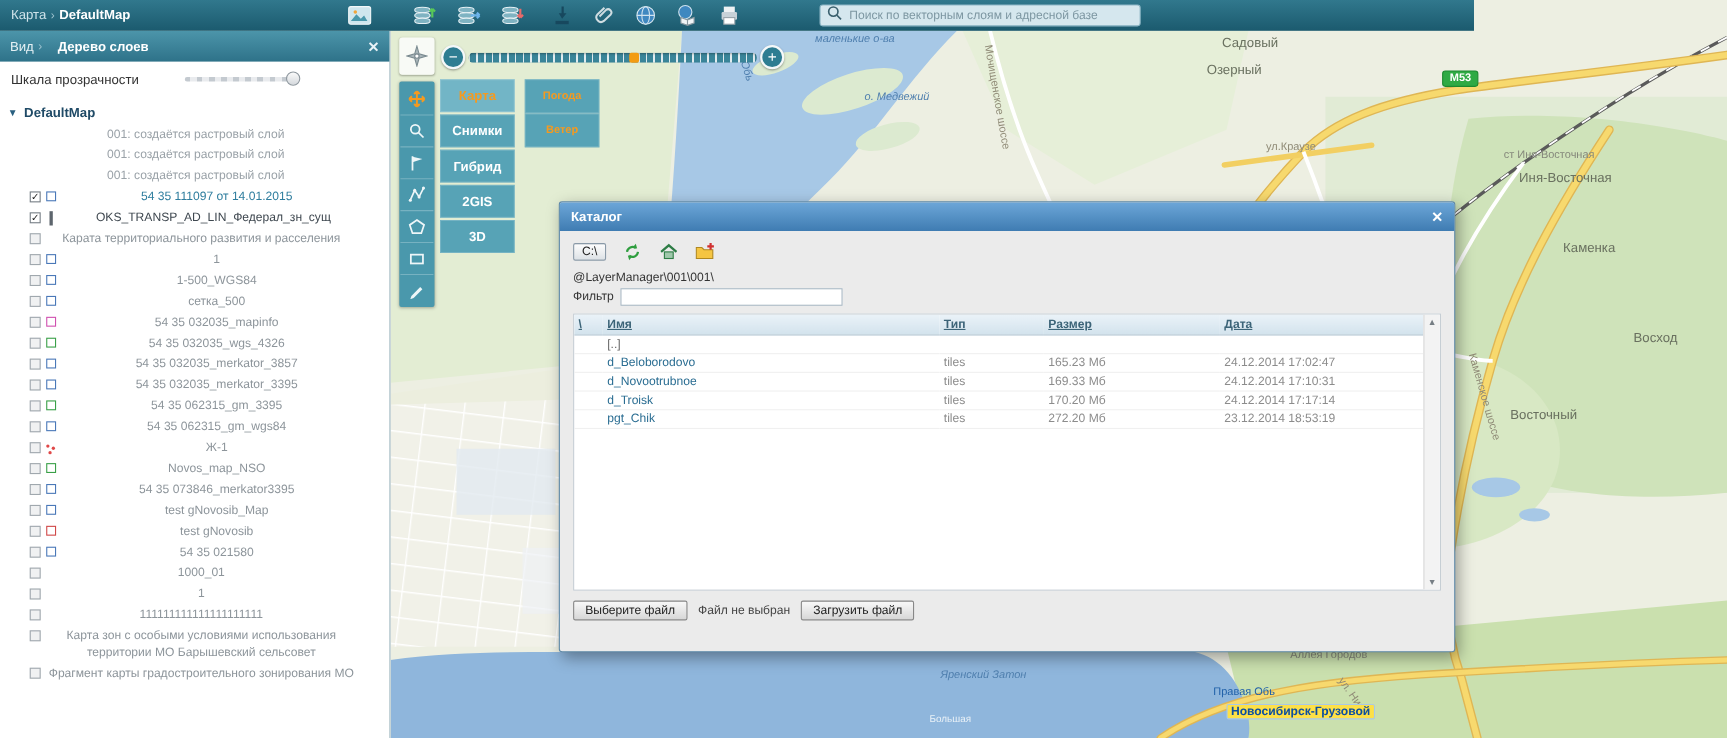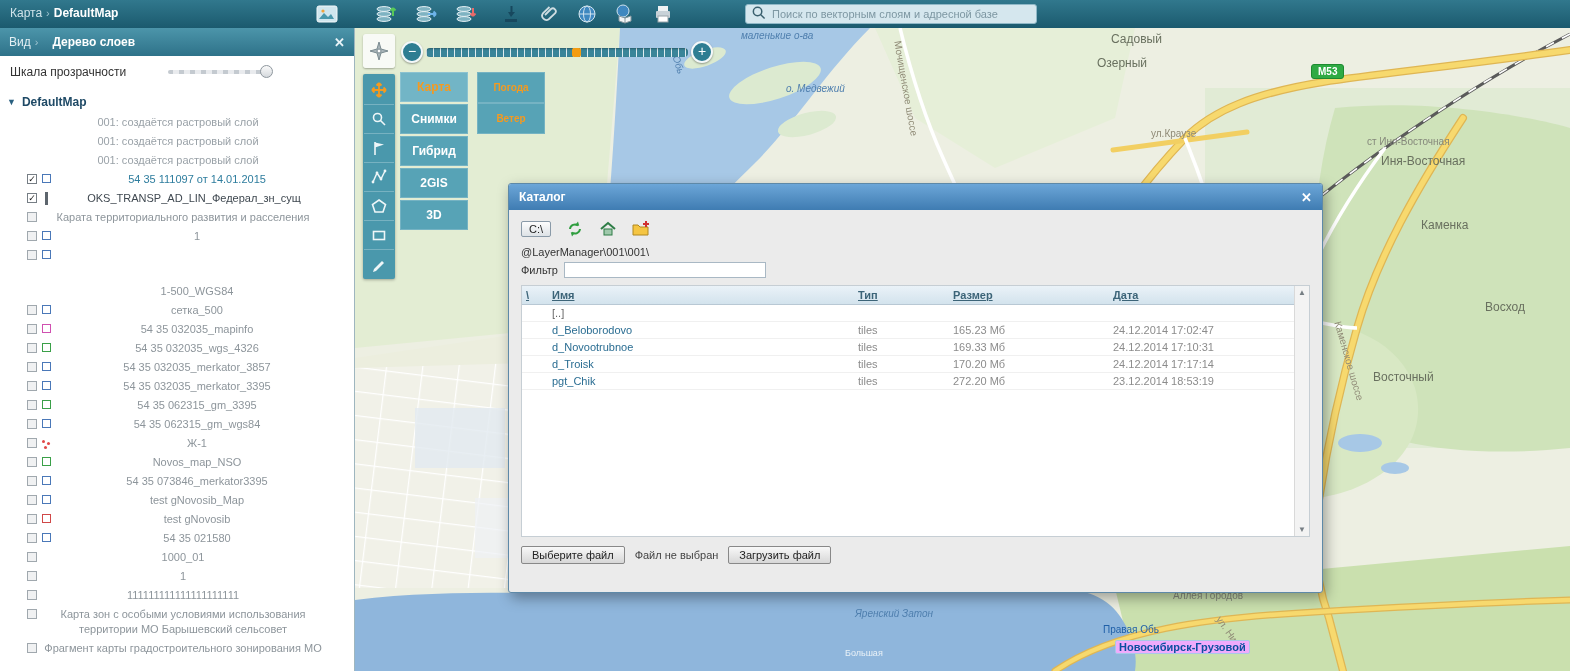--- a/index.html
+++ b/index.html
@@ -1,21 +1,21 @@
 <!DOCTYPE html>
 <html><head>
 <meta charset="utf-8">
 <style>
   html,body{margin:0;padding:0;background:#dfe3e6;}
   *{box-sizing:border-box;}
   .app{position:relative;width:1570px;height:671px;overflow:hidden;background:#edefe2;
        font-family:"Liberation Sans",sans-serif;}
 
   
-  .topbar{position:absolute;left:0;top:0;width:1570px;height:28px;
+  .topbar{position:absolute;left:0;top:0;width:1340px;height:28px;
           background:linear-gradient(#31788d,#1b5a6e);z-index:30;}
   .breadcrumb{position:absolute;left:10px;top:6px;font-size:12px;color:#cfe3ea;white-space:nowrap;}
   .bc-arrow{margin:0 4px;color:#9fc4d0;font-size:11px;}
   .bc-cur{color:#ffffff;font-weight:bold;}
   .tb-icon{position:absolute;top:3px;width:24px;height:22px;display:flex;align-items:center;
            justify-content:center;cursor:pointer;}
   .tb-group{position:absolute;top:3px;display:flex;gap:18px;}
   .tb-group .tb-i{width:22px;height:22px;display:flex;align-items:center;justify-content:center;cursor:pointer;}
   .searchbox{position:absolute;left:745px;top:4px;width:292px;height:20px;background:#d5e7ee;
              border:1px solid #8fb8c7;border-radius:3px;display:flex;align-items:center;
@@ -57,21 +57,21 @@
   .map{position:absolute;left:355px;top:28px;width:1215px;height:643px;overflow:hidden;}
   .map svg.basemap{position:absolute;left:0;top:0;}
   .map-labels{position:absolute;left:0;top:0;width:100%;height:100%;pointer-events:none;}
   .mlabel{position:absolute;white-space:nowrap;transform-origin:0 0;}
   .mlabel.place{font-size:12px;color:#69705f;}
   .mlabel.place-sm{font-size:10px;color:#85887b;}
   .mlabel.water{font-size:10px;font-style:italic;color:#4f7fae;}
   .mlabel.road{font-size:10px;color:#8f8a76;}
   .mlabel.road-on-water{font-size:9px;color:#e9f1f7;}
   .mlabel.station{font-size:10px;color:#2060a8;}
-  .mlabel.station-big{font-size:11px;font-weight:bold;color:#0c4ea0;background:#f0abfc;
+  .mlabel.station-big{font-size:11px;font-weight:bold;color:#0c4ea0;background:#fde047;
                       border:1px solid #a8c8e8;padding:0 3px;border-radius:2px;}
   .m53-badge{position:absolute;background:#2faa44;color:#fff;font-size:10px;font-weight:bold;
              padding:1px 6px;border-radius:3px;border:1px solid #1d8a30;}
 
   .compass-btn{position:absolute;left:8px;top:6px;width:32px;height:34px;border-radius:3px;
                background:rgba(250,252,250,0.88);display:flex;align-items:center;justify-content:center;
                box-shadow:0 1px 2px rgba(0,0,0,0.3);cursor:pointer;}
   .tool-strip{position:absolute;left:8px;top:46px;width:32px;background:#4a98ac;border-radius:2px;
               padding:1px;box-shadow:0 1px 3px rgba(0,0,0,0.3);}
   .tool-btn{width:30px;height:29px;display:flex;align-items:center;justify-content:center;
@@ -270,21 +270,21 @@
             <span class="tree-label" style="color: rgb(141, 149, 155);">Карата территориального развития и расселения</span>
           </div>
           <div class="tree-row">
             <span class="cb"></span>
             <span class="t-ic box" style="border-color: rgb(74, 120, 184);"></span>
             <span class="tree-label" style="color: rgb(141, 149, 155);">1</span>
           </div>
           <div class="tree-row">
             <span class="cb"></span>
             <span class="t-ic box" style="border-color: rgb(74, 120, 184);"></span>
-            <span class="tree-label" style="color: rgb(141, 149, 155); margin-top: 36px;">1-500_WGS84</span>
+            <span class="tree-label" style="color: rgb(141, 149, 155);">1-500_WGS84</span>
           </div>
           <div class="tree-row">
             <span class="cb"></span>
             <span class="t-ic box" style="border-color: rgb(74, 120, 184);"></span>
             <span class="tree-label" style="color: rgb(141, 149, 155);">сетка_500</span>
           </div>
           <div class="tree-row">
             <span class="cb"></span>
             <span class="t-ic box" style="border-color: rgb(208, 80, 176);"></span>
             <span class="tree-label" style="color: rgb(141, 149, 155);">54 35 032035_mapinfo</span>

